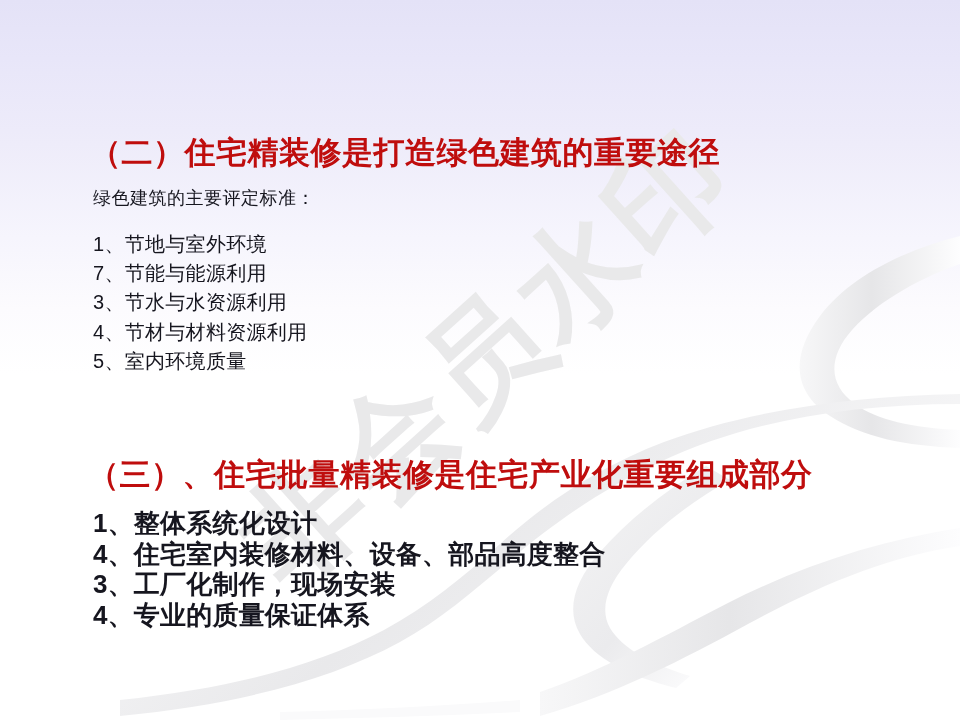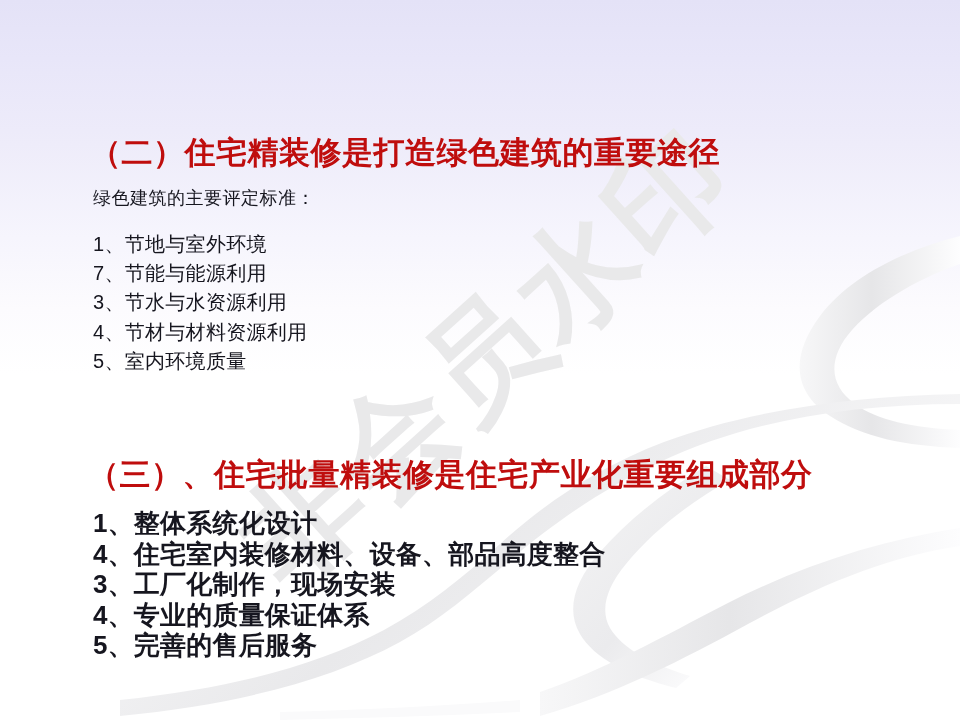--- a/index.html
+++ b/index.html
@@ -205,17 +205,16 @@
       <li>5、室内环境质量</li>
     </ul>
 
     <h1 class="heading" id="heading-3">（三）、住宅批量精装修是住宅产业化重要组成部分</h1>
 
     <ul class="list" id="list-industrial">
       <li>1、整体系统化设计</li>
       <li>4、住宅室内装修材料、设备、部品高度整合</li>
       <li>3、工厂化制作，现场安装</li>
       <li>4、专业的质量保证体系</li>
-      <li>5、完善的售后服务</li>
     </ul>
 
   </div>
 </div>
 
 </body></html>

